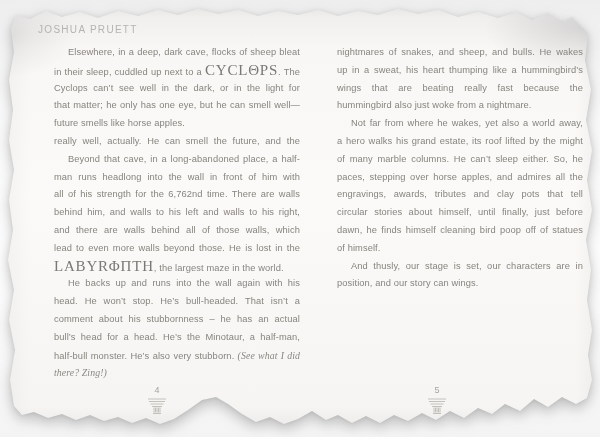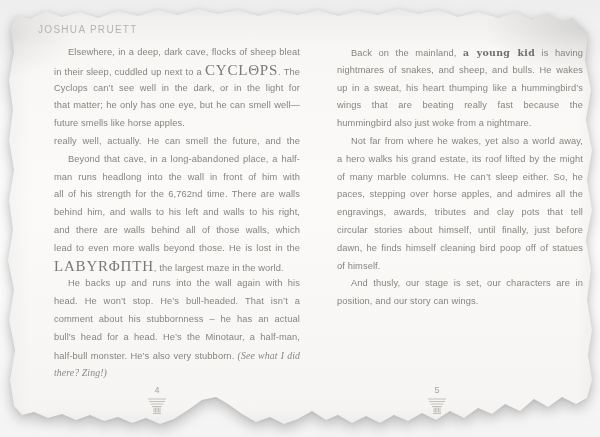--- a/index.html
+++ b/index.html
@@ -107,21 +107,20 @@
           <div class="line">lead to even more walls beyond those. He is lost in the</div>
           <div class="line last"><span class="greek">LABYRΦΠTH</span>, the largest maze in the world.</div>
           <div class="line indent">He backs up and runs into the wall again with his</div>
           <div class="line">head. He won’t stop. He’s bull-headed. That isn’t a</div>
           <div class="line">comment about his stubbornness – he has an actual</div>
           <div class="line">bull’s head for a head. He’s the Minotaur, a half-man,</div>
           <div class="line">half-bull monster. He’s also very stubborn. <span class="aside">(See what I did</span></div>
           <div class="line last"><span class="aside">there? Zing!)</span></div>
         </div>
       <div class="col col-right">
-          <div class="line indent">Back on the mainland, <span class="slab">a young kid</span> is having</div>
           <div class="line">nightmares of snakes, and sheep, and bulls. He wakes</div>
           <div class="line">up in a sweat, his heart thumping like a hummingbird’s</div>
           <div class="line">wings that are beating really fast because the</div>
           <div class="line last">hummingbird also just woke from a nightmare.</div>
           <div class="line indent">Not far from where he wakes, yet also a world away,</div>
           <div class="line">a hero walks his grand estate, its roof lifted by the might</div>
           <div class="line">of many marble columns. He can’t sleep either. So, he</div>
           <div class="line">paces, stepping over horse apples, and admires all the</div>
           <div class="line">engravings, awards, tributes and clay pots that tell</div>
           <div class="line">circular stories about himself, until finally, just before</div>

